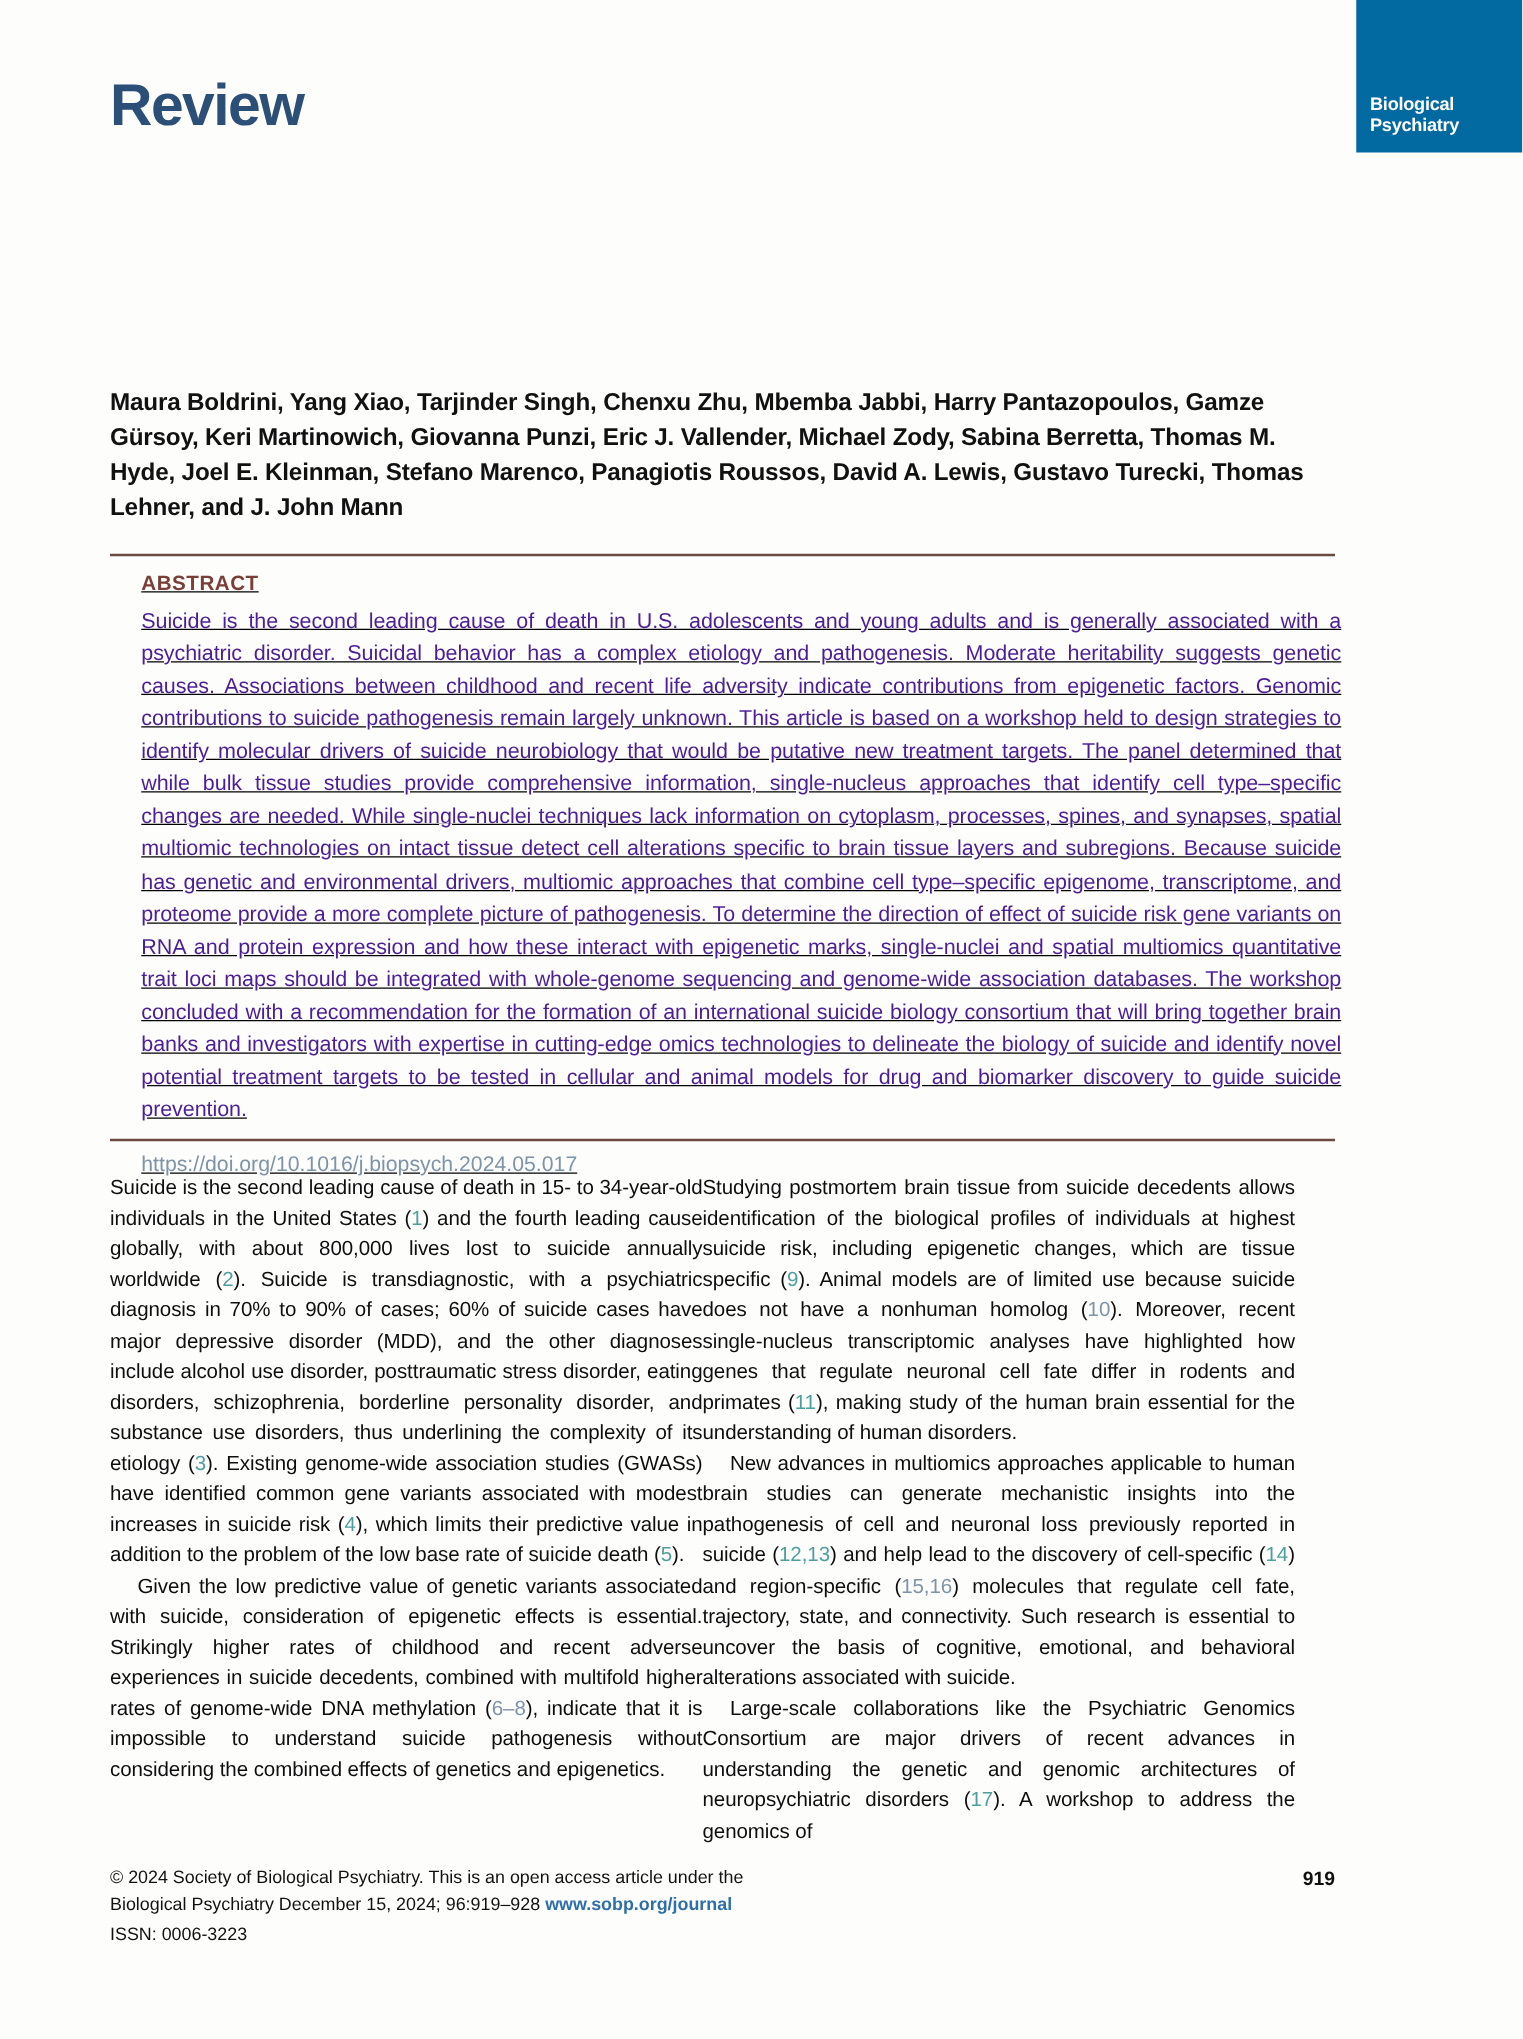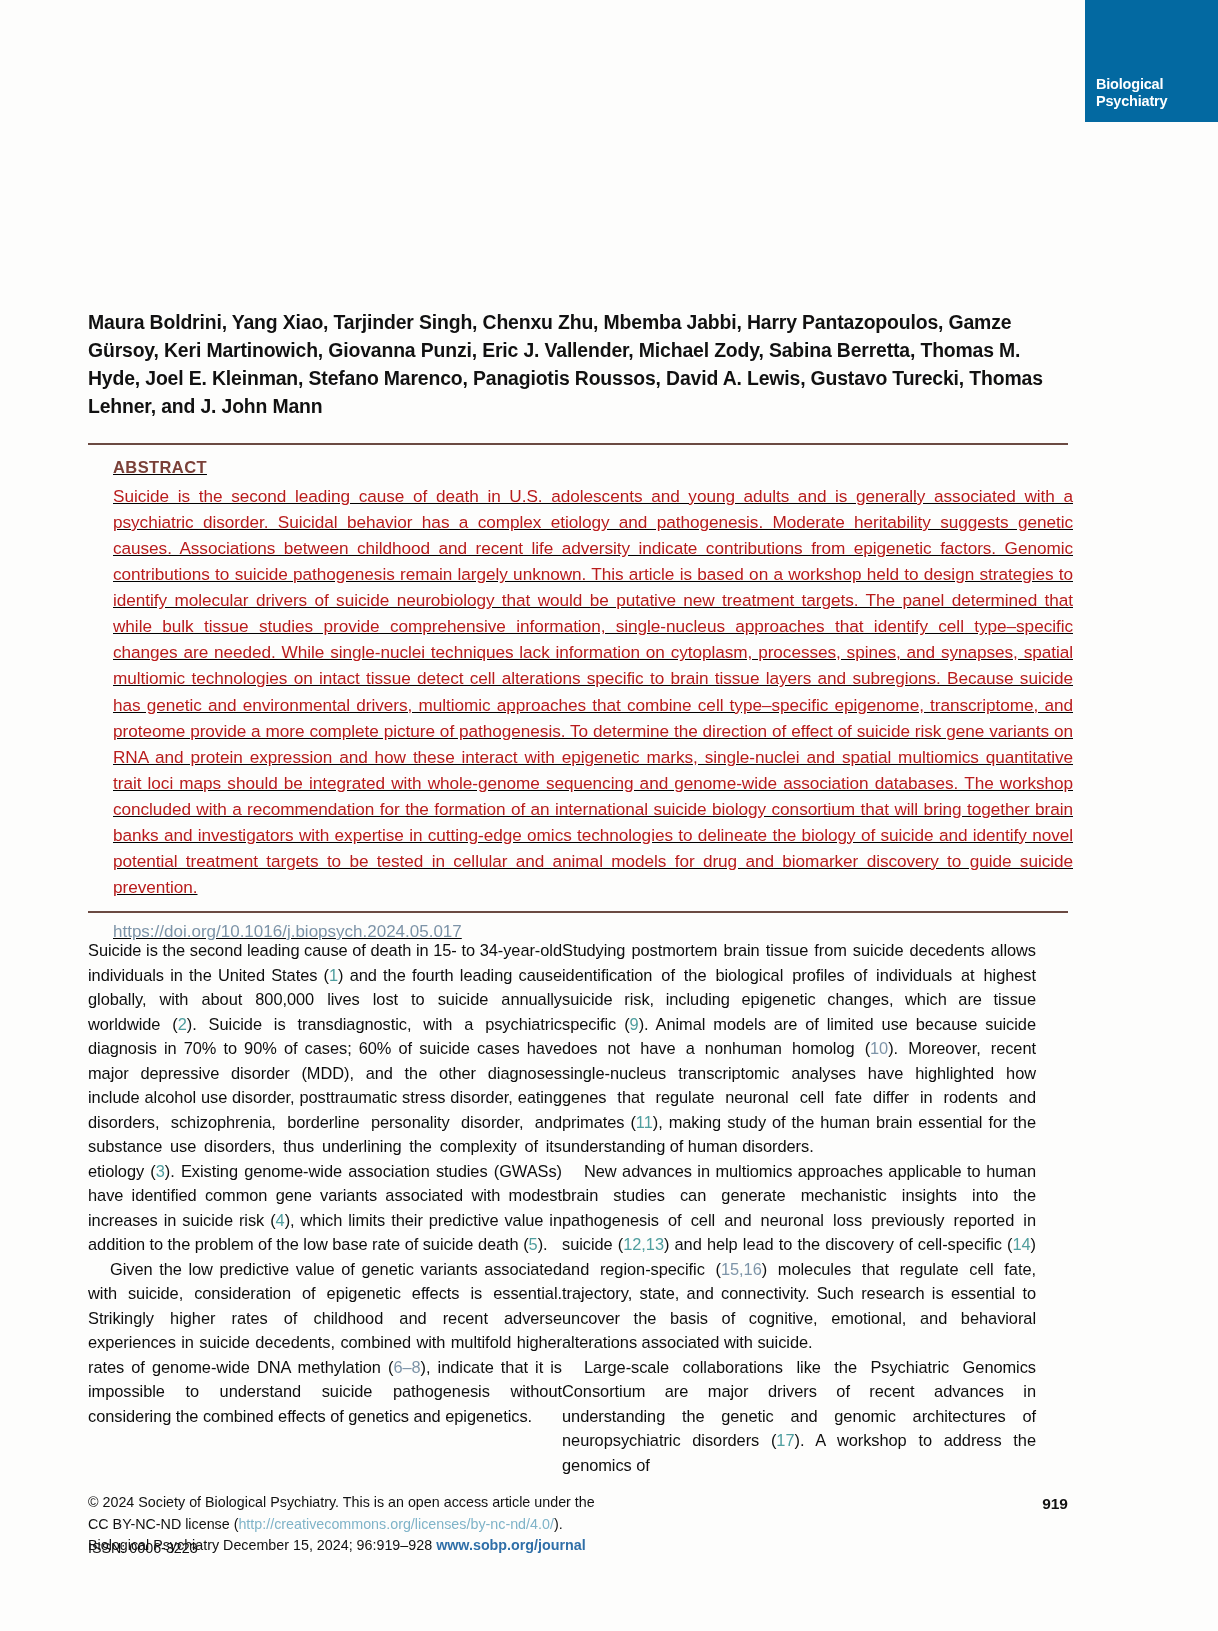--- a/index.html
+++ b/index.html
@@ -100,21 +100,21 @@
     font-size: 16.5px;
     font-weight: bold;
     color: #7a4038;
     letter-spacing: 0.4px;
     margin-bottom: 6px;
   }
   .abstract-body {
     font-size: 17.2px;
     line-height: 1.515;
     text-align: justify;
-    color: #b91c1c;
+    color: #4c1d95;
     letter-spacing: -0.05px;
   }
   .doi-link {
     display: block;
     margin-top: 22px;
     font-size: 17px;
     color: #7d94a8;
     text-decoration: none;
   }
 
@@ -178,20 +178,21 @@
 
 <div id="page">
 
   <div class="journal-badge">
     <div class="badge-text">
       <div>Biological</div>
       <div>Psychiatry</div>
     </div>
   </div>
 
+  <div class="review-label">Review</div>
 
 
   <div class="authors">Maura Boldrini, Yang Xiao, Tarjinder Singh, Chenxu Zhu, Mbemba Jabbi, Harry Pantazopoulos, Gamze Gürsoy, Keri Martinowich, Giovanna Punzi, Eric J. Vallender, Michael Zody, Sabina Berretta, Thomas M. Hyde, Joel E. Kleinman, Stefano Marenco, Panagiotis Roussos, David A. Lewis, Gustavo Turecki, Thomas Lehner, and J. John Mann</div>
 
   <div class="rule top-rule"></div>
   <div class="rule bottom-rule"></div>
 
   <div class="abstract-block">
     <div class="abstract-heading">ABSTRACT</div>
     <div class="abstract-body">Suicide is the second leading cause of death in U.S. adolescents and young adults and is generally associated with a psychiatric disorder. Suicidal behavior has a complex etiology and pathogenesis. Moderate heritability suggests genetic causes. Associations between childhood and recent life adversity indicate contributions from epigenetic factors. Genomic contributions to suicide pathogenesis remain largely unknown. This article is based on a workshop held to design strategies to identify molecular drivers of suicide neurobiology that would be putative new treatment targets. The panel determined that while bulk tissue studies provide comprehensive information, single-nucleus approaches that identify cell type–specific changes are needed. While single-nuclei techniques lack information on cytoplasm, processes, spines, and synapses, spatial multiomic technologies on intact tissue detect cell alterations specific to brain tissue layers and subregions. Because suicide has genetic and environmental drivers, multiomic approaches that combine cell type–specific epigenome, transcriptome, and proteome provide a more complete picture of pathogenesis. To determine the direction of effect of suicide risk gene variants on RNA and protein expression and how these interact with epigenetic marks, single-nuclei and spatial multiomics quantitative trait loci maps should be integrated with whole-genome sequencing and genome-wide association databases. The workshop concluded with a recommendation for the formation of an international suicide biology consortium that will bring together brain banks and investigators with expertise in cutting-edge omics technologies to delineate the biology of suicide and identify novel potential treatment targets to be tested in cellular and animal models for drug and biomarker discovery to guide suicide prevention.</div>
@@ -207,22 +208,19 @@
         <p><span>Studying postmortem brain tissue from suicide decedents allows identification of the biological profiles of individuals at highest suicide risk, including epigenetic changes, which are tissue specific (</span><span class="cite">9</span><span>). Animal models are of limited use because suicide does not have a nonhuman homolog (</span><span class="cite-b">10</span><span>). Moreover, recent single-nucleus transcriptomic analyses have highlighted how genes that regulate neuronal cell fate differ in rodents and primates (</span><span class="cite">11</span><span>), making study of the human brain essential for the understanding of human disorders.</span></p>
         <p><span>New advances in multiomics approaches applicable to human brain studies can generate mechanistic insights into the pathogenesis of cell and neuronal loss previously reported in suicide (</span><span class="cite">12,13</span><span>) and help lead to the discovery of cell-specific (</span><span class="cite">14</span><span>) and region-specific (</span><span class="cite-b">15,16</span><span>) molecules that regulate cell fate, trajectory, state, and connectivity. Such research is essential to uncover the basis of cognitive, emotional, and behavioral alterations associated with suicide.</span></p>
         <p><span>Large-scale collaborations like the Psychiatric Genomics Consortium are major drivers of recent advances in understanding the genetic and genomic architectures of neuropsychiatric disorders (</span><span class="cite">17</span><span>). A workshop to address the genomics of</span></p>
       </div>
   </div>
 
   <div class="footer">
     <div class="page-number">919</div>
     <div class="footer-center">© 2024 Society of Biological Psychiatry. This is an open access article under the</div>
     <div class="footer-center">
-      <span>CC BY-NC-ND license (</span><a class="cc-link" href="#">http://creativecommons.org/licenses/by-nc-nd/4.0/</a><span>).</span>
-    </div>
-    <div class="footer-center">
       <span>Biological Psychiatry December 15, 2024; 96:919–928</span>
       <a class="sobp-link" href="#">www.sobp.org/journal</a>
     </div>
   </div>
   <div class="footer-issn">ISSN: 0006-3223</div>
 
 </div>
 
 </body></html>

